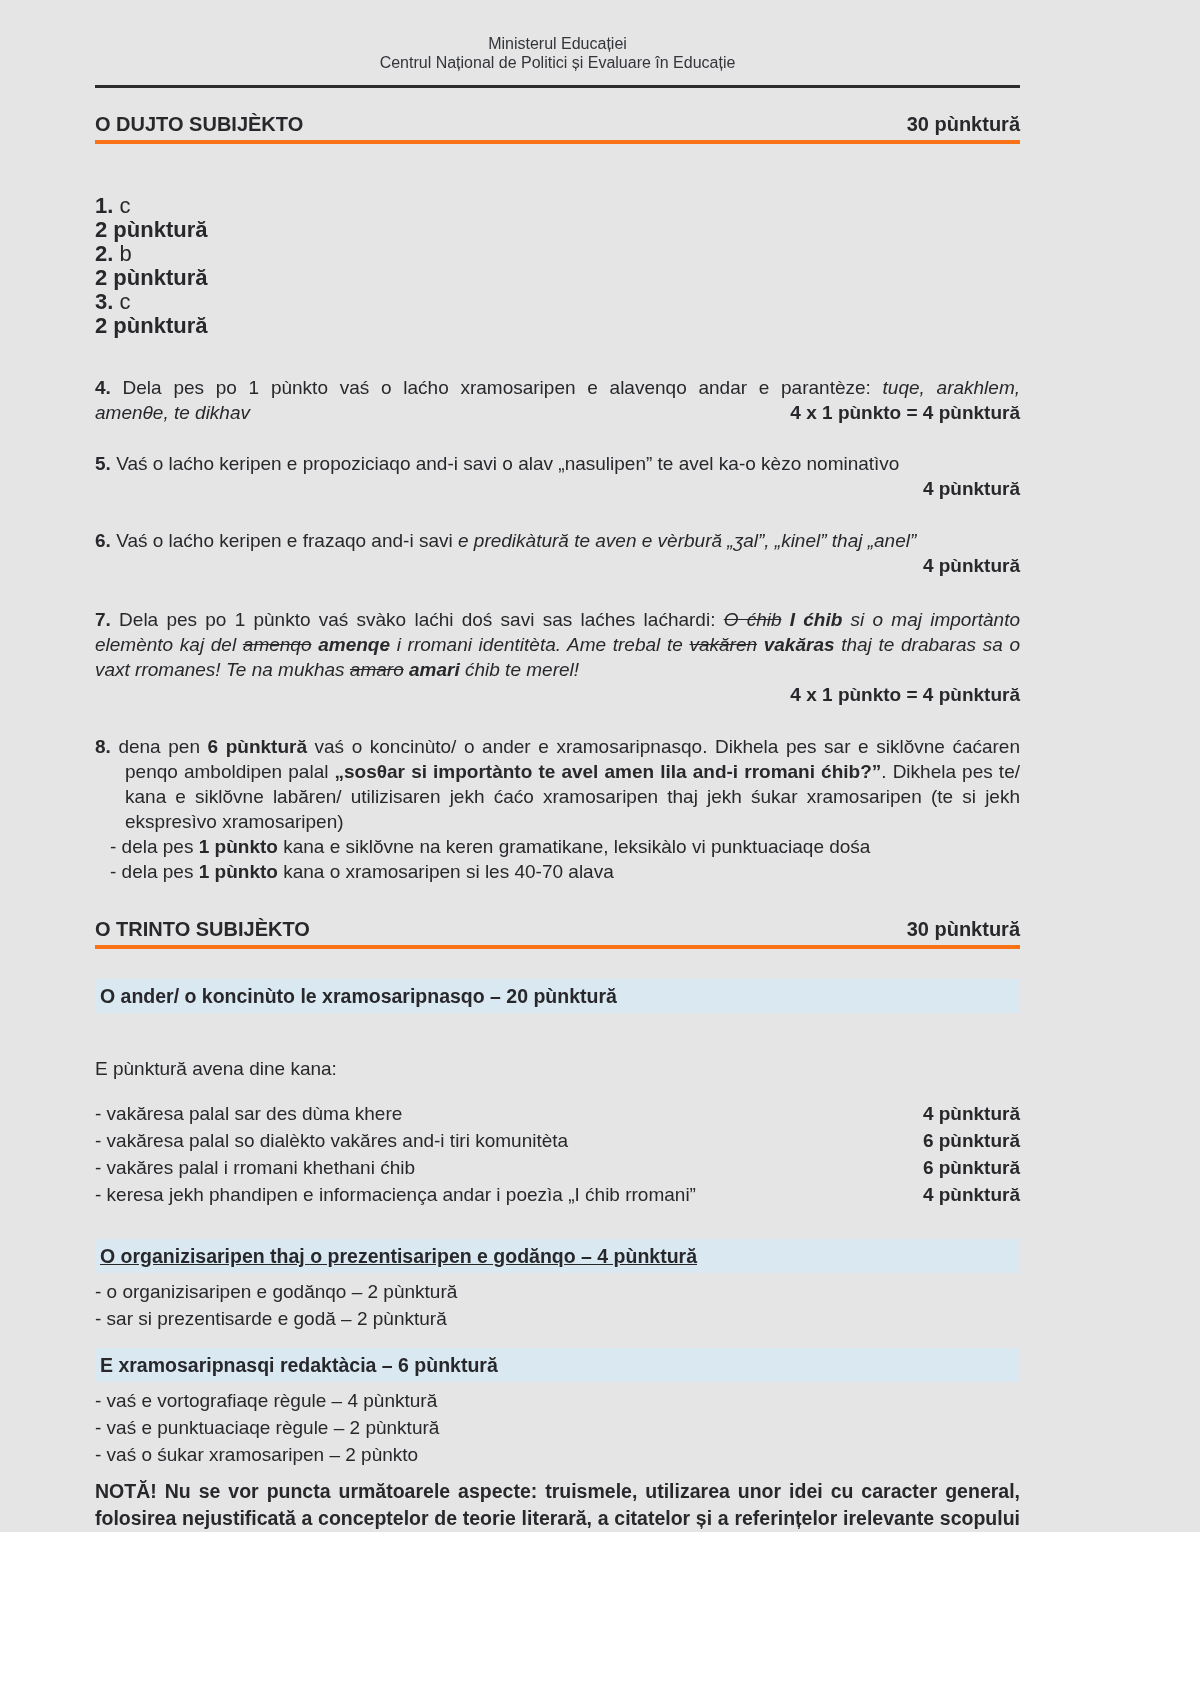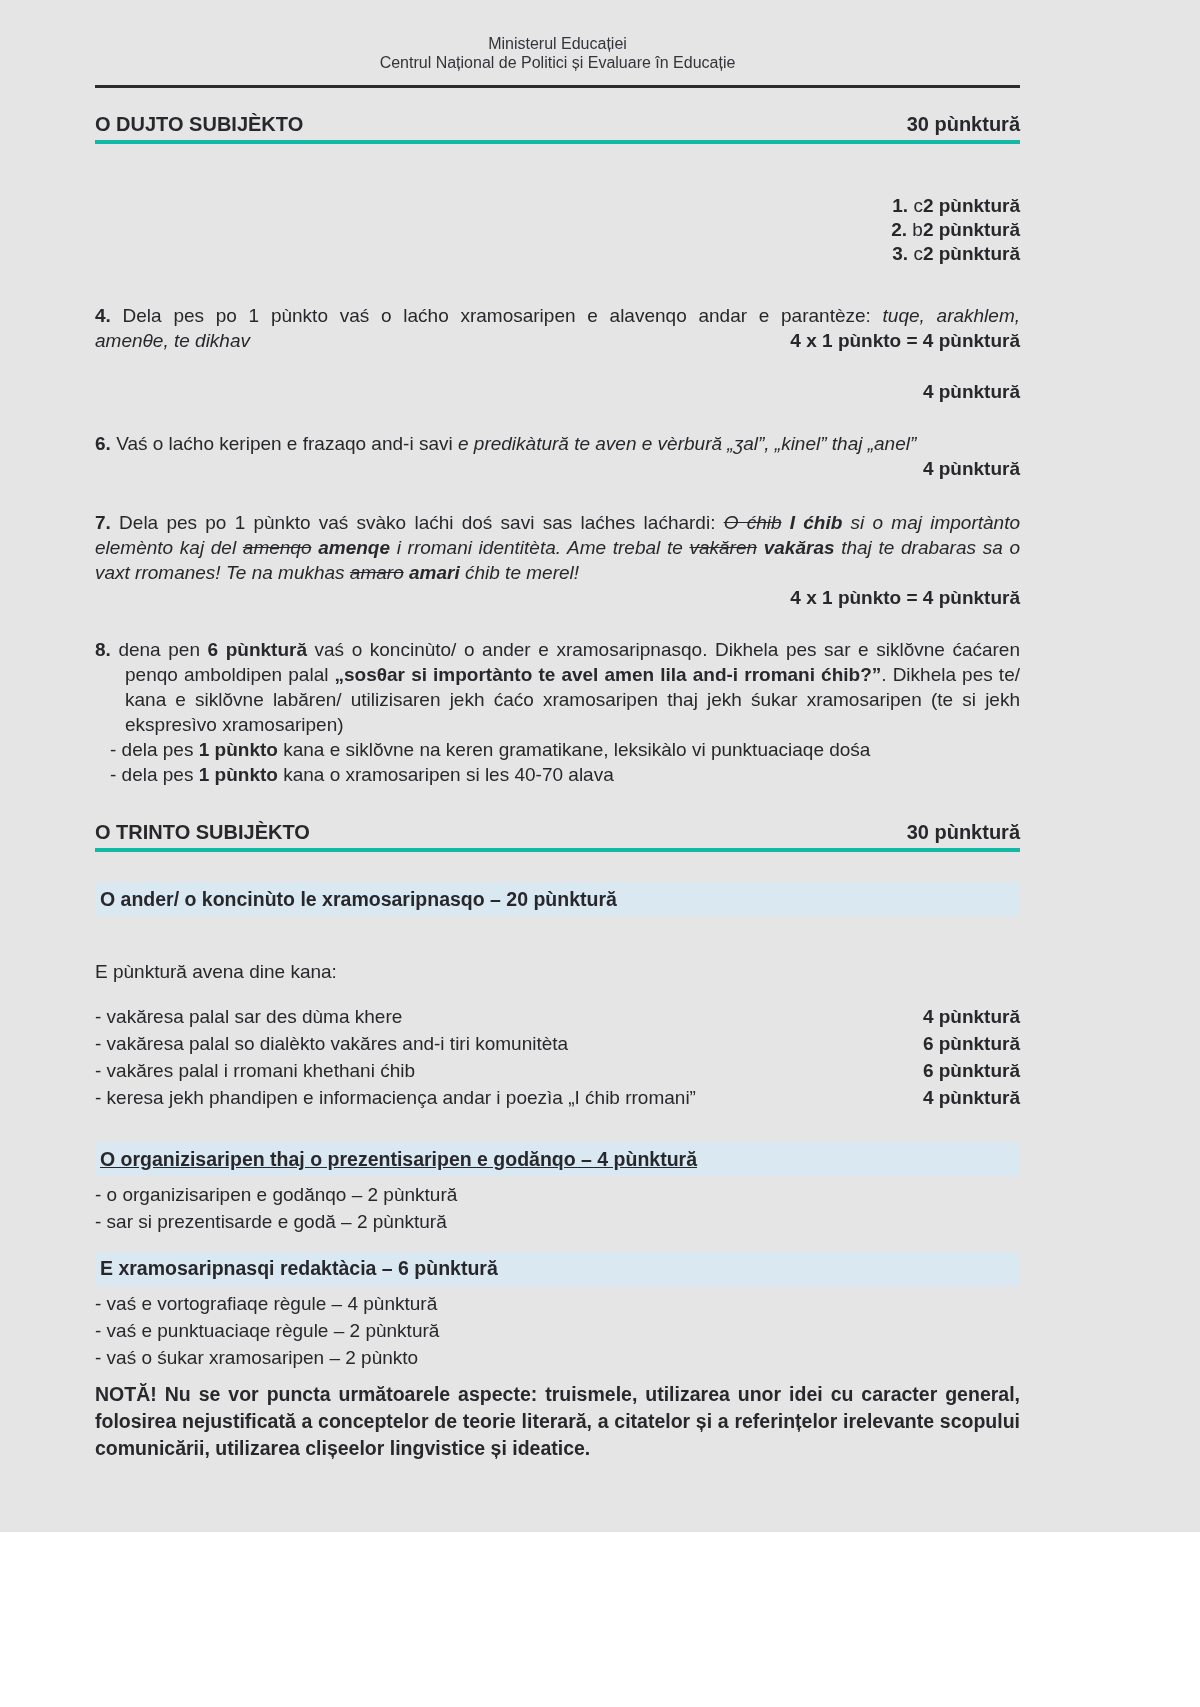--- a/index.html
+++ b/index.html
@@ -19,26 +19,26 @@
     left: 95px;
     top: 0;
     width: 925px;
     padding-top: 34px;
   }
   .ministry { text-align: center; font-size: 16px; line-height: 19px; color: #33353a; }
   .rule-top { margin-top: 13px; border-top: 3px solid #2c2c2e; }
   .subject-header {
     display: flex; justify-content: space-between; align-items: flex-end;
     font-weight: bold; font-size: 20px; line-height: 24px;
-    border-bottom: 4px solid #14b8a6; padding-bottom: 4px;
+    border-bottom: 4px solid #f97316; padding-bottom: 4px;
   }
   .subject-header.first { margin-top: 24px; }
   .subject-header.third { margin-top: 33px; }
   .answers { margin-top: 50px; }
-  .answer-row { display: flex; justify-content: flex-end; font-size: 19px; line-height: 24px; }
+  .answer-row { display: flex; justify-content: flex-start; font-size: 22px; line-height: 24px; flex-direction: column; }
   .answer-row .pts { font-weight: bold; }
   .answer-row .num { font-weight: bold; }
   .item { font-size: 19px; line-height: 25px; }
   .item.i4 { margin-top: 37px; }
   .item.i5 { margin-top: 26px; }
   .item.i6 { margin-top: 27px; }
   .item.i7 { margin-top: 29px; }
   .item.i8 { margin-top: 27px; }
   .jline { text-align: justify; text-align-last: justify; }
   .jpara { text-align: justify; }
@@ -105,20 +105,21 @@
 
     <div class="item i4">
       <div class="jline"><span class="b">4. </span><span>Dela pes po 1 pùnkto vaś o laćho xramosaripen e alavenqo andar e parantèze: </span><span class="i">tuqe, arakhlem,</span></div>
       <div class="split-line">
         <span><span class="i">amenθe, te dikhav</span></span>
         <span class="score">4 x 1 pùnkto = 4 pùnktură</span>
       </div>
     </div>
 
     <div class="item i5">
+      <div><span class="b">5. </span><span>Vaś o laćho keripen e propoziciaqo and-i savi o alav „nasulipen” te avel ka-o kèzo nominatìvo</span></div>
       <div class="score">4 pùnktură</div>
     </div>
 
     <div class="item i6">
       <div><span class="b">6. </span><span>Vaś o laćho keripen e frazaqo and-i savi </span><span class="i">e predikàtură te aven e vèrbură „ʒal”, „kinel” thaj „anel”</span></div>
       <div class="score">4 pùnktură</div>
     </div>
 
     <div class="item i7">
       <div class="jpara"><span class="b">7. </span><span>Dela pes po 1 pùnkto vaś svàko laćhi doś savi sas laćhes laćhardi: </span><span class="i s">O ćhib</span><span> </span><span class="b i">I ćhib</span><span> </span><span class="i">si o maj importànto elemènto kaj del </span><span class="i s">amenqo</span><span class="i"> </span><span class="b i">amenqe</span><span class="i"> i rromani identitèta. Ame trebal te </span><span class="i s">vakăren</span><span class="i">  </span><span class="b i">vakăras</span><span class="i"> thaj te drabaras sa o vaxt rromanes! Te na mukhas </span><span class="i s">amaro</span><span class="i"> </span><span class="b i">amari</span><span class="i"> ćhib te merel!</span></div>

